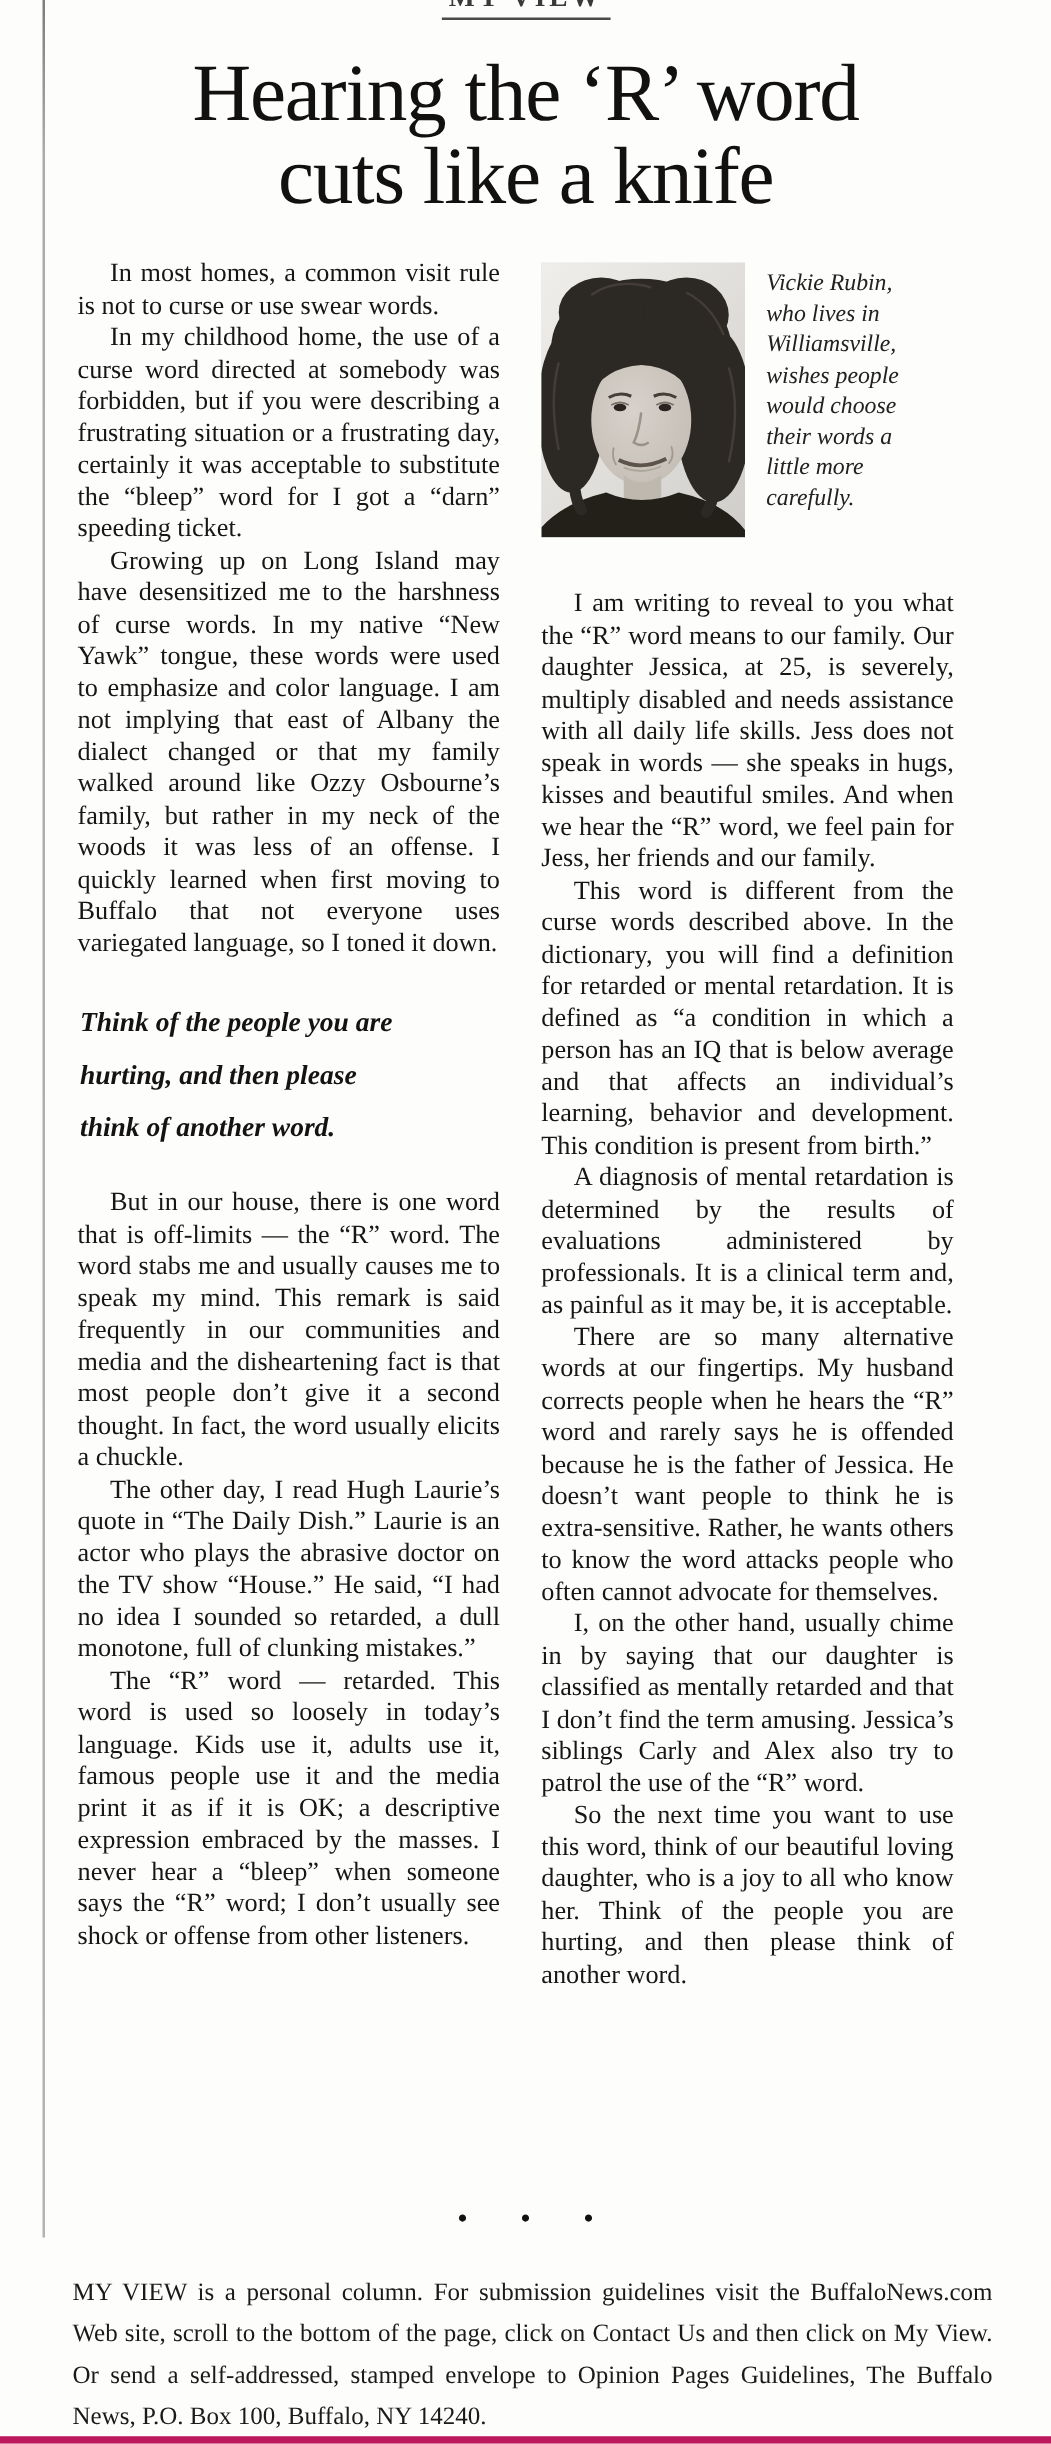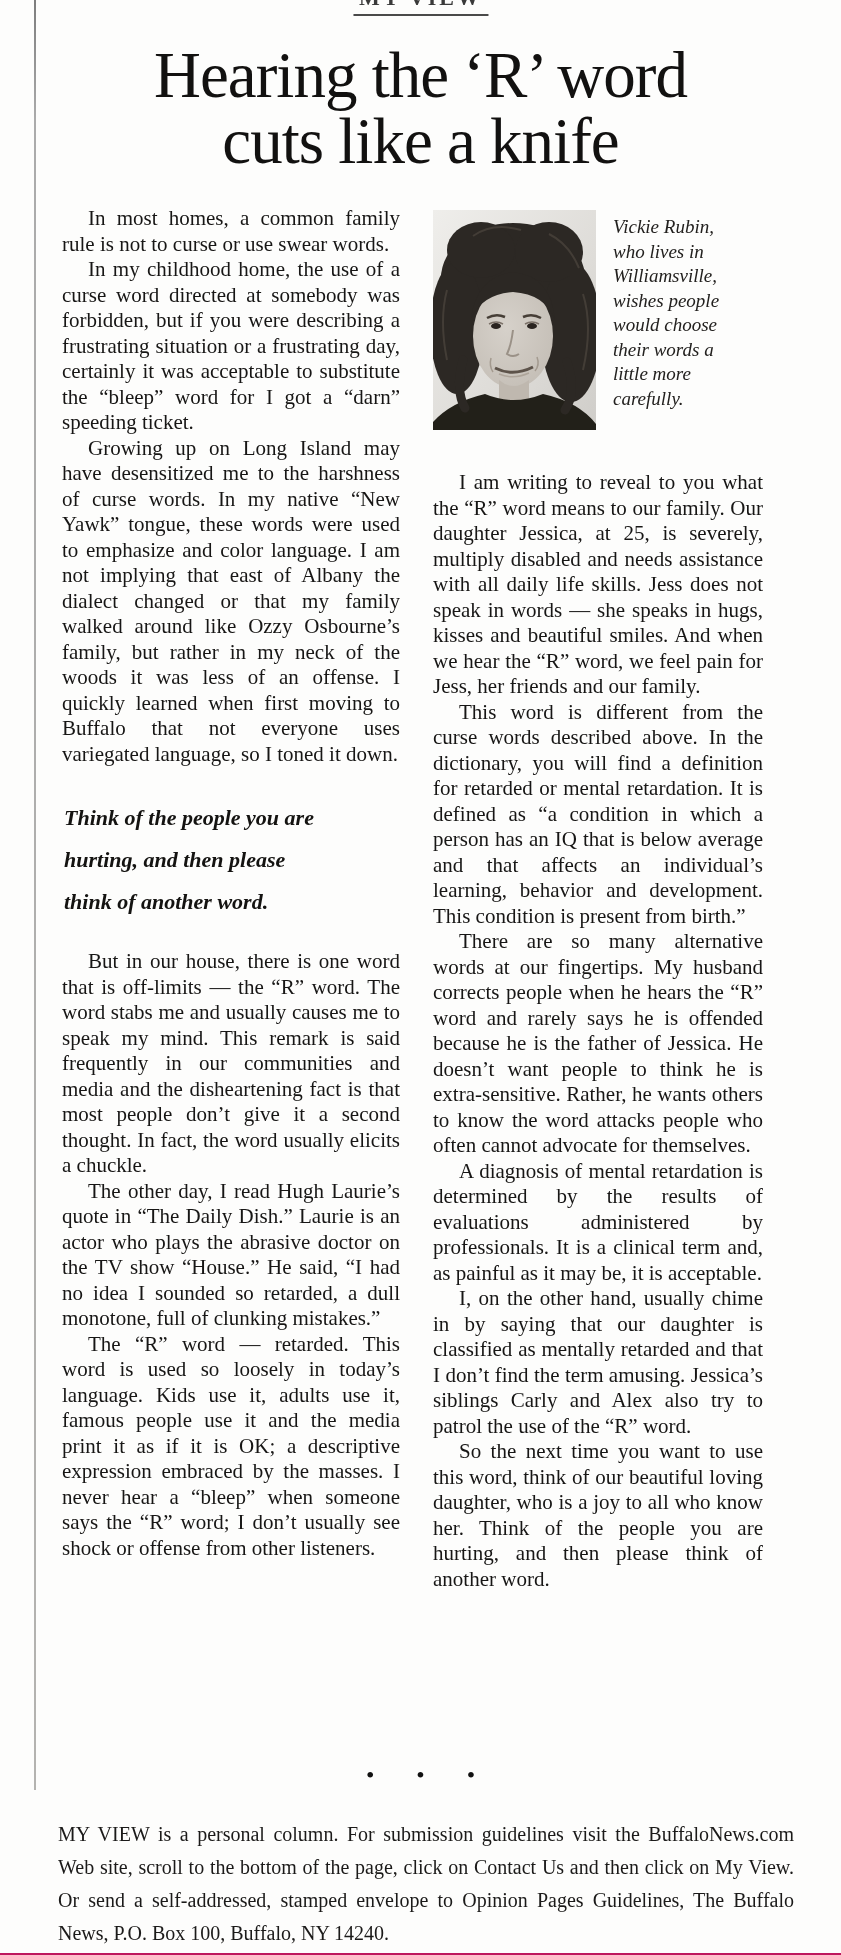--- a/index.html
+++ b/index.html
@@ -4,21 +4,21 @@
 <style>
   html,body{margin:0;padding:0;background:#ffffff;}
   .page{
     position:relative;
     width:841px;height:1955px;
     margin:0 auto;
     background:#fdfdfc;
     overflow:hidden;
     font-family:"Liberation Serif","DejaVu Serif",serif;
     color:#171615;
-    border-bottom:2px solid #be185d;
+    border-bottom:6px solid #be185d;
     box-sizing:border-box;
   }
   .col-rule{
     position:absolute;left:34px;top:0;width:2px;height:1790px;
     background:linear-gradient(#7d7d7d,#ababab 120px,#b4b3b0);
   }
   .kicker{
     position:absolute;top:-15px;left:50%;transform:translateX(-50%);
     font-size:22px;font-weight:bold;letter-spacing:3px;
     color:#3a3a3a;
@@ -93,21 +93,21 @@
   <div class="col-rule"></div>
 
   <div class="kicker">MY VIEW</div>
 
   <h1 class="headline">Hearing the ‘R’ word
 cuts like a knife</h1>
 
   <div class="article-body">
 
     <div class="col col-left">
-      <p>In most homes, a common family rule is not to curse or use swear words.</p>
+      <p>In most homes, a common visit rule is not to curse or use swear words.</p>
       <p>In my childhood home, the use of a curse word directed at somebody was forbidden, but if you were describing a frustrating situation or a frustrating day, certainly it was acceptable to substitute the “bleep” word for I got a “darn” speeding ticket.</p>
       <p>Growing up on Long Island may have desensitized me to the harshness of curse words. In my native “New Yawk” tongue, these words were used to emphasize and color language. I am not implying that east of Albany the dialect changed or that my family walked around like Ozzy Osbourne’s family, but rather in my neck of the woods it was less of an offense. I quickly learned when first moving to Buffalo that not everyone uses variegated language, so I toned it down.</p>
       <div class="pull-quote">Think of the people you are hurting, and then please think of another word.</div>
       <p>But in our house, there is one word that is off-limits — the “R” word. The word stabs me and usually causes me to speak my mind. This remark is said frequently in our communities and media and the disheartening fact is that most people don’t give it a second thought. In fact, the word usually elicits a chuckle.</p>
       <p>The other day, I read Hugh Laurie’s quote in “The Daily Dish.” Laurie is an actor who plays the abrasive doctor on the TV show “House.” He said, “I had no idea I sounded so retarded, a dull monotone, full of clunking mistakes.”</p>
       <p>The “R” word — retarded. This word is used so loosely in today’s language. Kids use it, adults use it, famous people use it and the media print it as if it is OK; a descriptive expression embraced by the masses. I never hear a “bleep” when someone says the “R” word; I don’t usually see shock or offense from other listeners.</p>
     </div>
 
     <div class="col col-right">
 
@@ -168,22 +168,22 @@
 
             <path d="M30,150 Q22,180 32,198" stroke="#2c2824" stroke-width="9" fill="none" stroke-linecap="round"></path>
             <path d="M134,152 Q144,182 132,200" stroke="#2c2824" stroke-width="9" fill="none" stroke-linecap="round"></path>
           </svg>
         </div>
         <div class="photo-caption">Vickie Rubin, who lives in Williamsville, wishes people would choose their words a little more carefully.</div>
       </div>
 
       <p>I am writing to reveal to you what the “R” word means to our family. Our daughter Jessica, at 25, is severely, multiply disabled and needs assistance with all daily life skills. Jess does not speak in words — she speaks in hugs, kisses and beautiful smiles. And when we hear the “R” word, we feel pain for Jess, her friends and our family.</p>
       <p>This word is different from the curse words described above. In the dictionary, you will find a definition for retarded or mental retardation. It is defined as “a condition in which a person has an IQ that is below average and that affects an individual’s learning, behavior and development. This condition is present from birth.”</p>
+      <p>A diagnosis of mental retardation is determined by the results of evaluations administered by professionals. It is a clinical term and, as painful as it may be, it is acceptable.</p>
       <p>There are so many alternative words at our fingertips. My husband corrects people when he hears the “R” word and rarely says he is offended because he is the father of Jessica. He doesn’t want people to think he is extra-sensitive. Rather, he wants others to know the word attacks people who often cannot advocate for themselves.</p>
-      <p>A diagnosis of mental retardation is determined by the results of evaluations administered by professionals. It is a clinical term and, as painful as it may be, it is acceptable.</p>
       <p>I, on the other hand, usually chime in by saying that our daughter is classified as mentally retarded and that I don’t find the term amusing. Jessica’s siblings Carly and Alex also try to patrol the use of the “R” word.</p>
       <p>So the next time you want to use this word, think of our beautiful loving daughter, who is a joy to all who know her. Think of the people you are hurting, and then please think of another word.</p>
     </div>
 
   </div>
 
   <div class="separator-dots">• • •</div>
 
   <div class="footer-note">MY VIEW is a personal column. For submission guidelines visit the BuffaloNews.com Web site, scroll to the bottom of the page, click on Contact Us and then click on My View. Or send a self-addressed, stamped envelope to Opinion Pages Guidelines, The Buffalo News, P.O. Box 100, Buffalo, NY 14240.</div>
 

